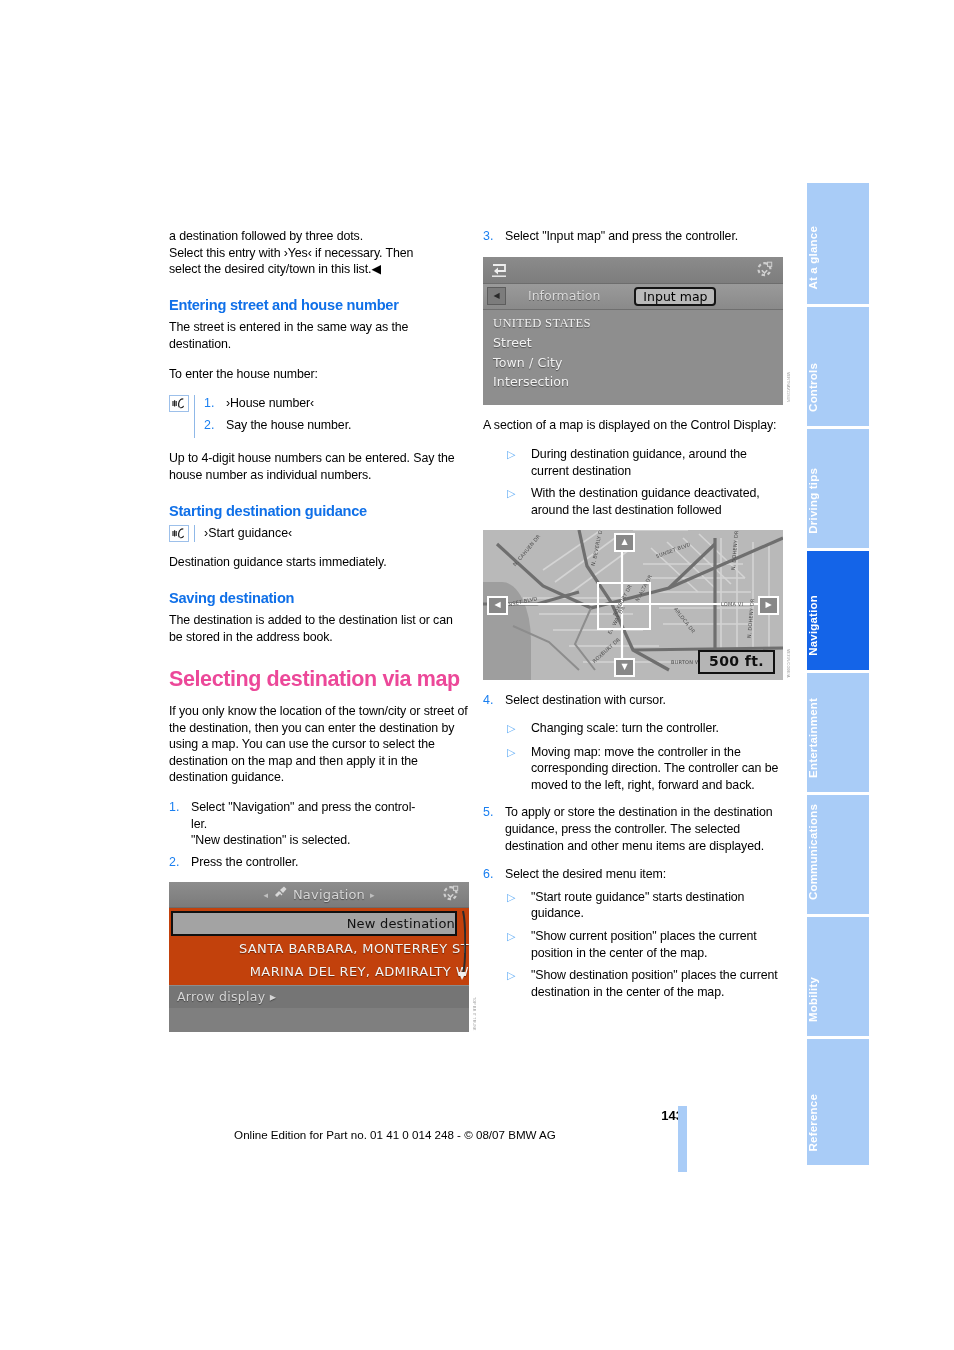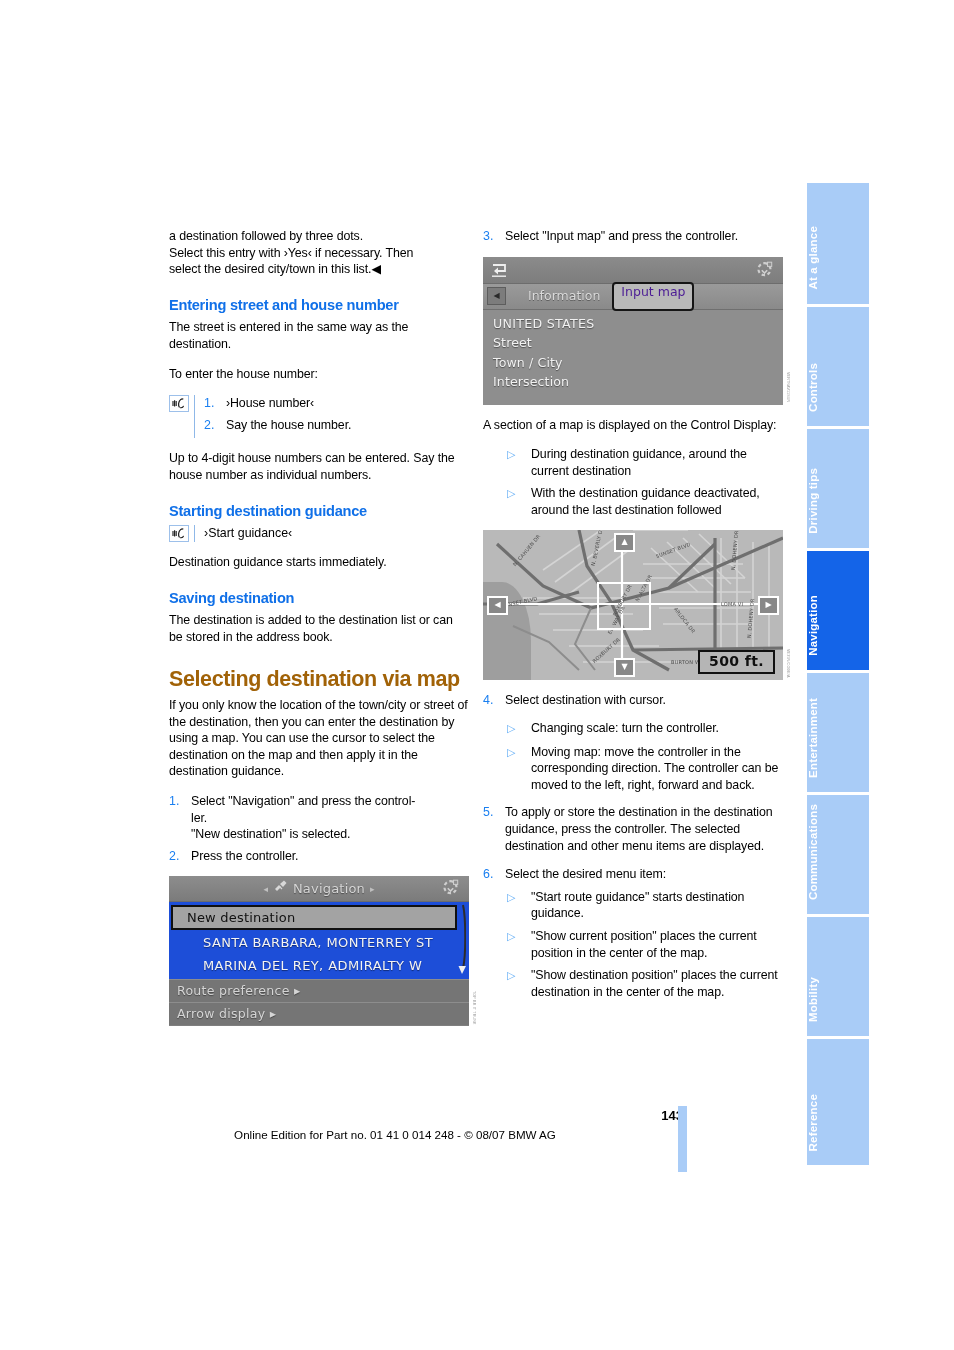--- a/index.html
+++ b/index.html
@@ -43,24 +43,24 @@
   h2.section {
     color: #1070e8;
     font-size: 14.6px;
     font-weight: bold;
     margin: 19px 0 6px 0;
     letter-spacing: -0.25px;
   }
   h2.section:first-child { margin-top: 0; }
 
   h1.chapter {
-    color: #a16207;
+    color: #ec4899;
     font-size: 21.5px;
     font-weight: bold;
-    margin: 25px 0 10px 0;
+    margin: 25px 0 16px 0;
     letter-spacing: -0.4px;
   }
 
   
   .steps { margin: 0 0 12px 0; }
   .step {
     display: flex;
     margin-bottom: 5px;
   }
   .step-num {
@@ -190,40 +190,40 @@
     color: #2a2a2a;
     font-size: 8px;
   }
   .tab-label-inactive {
     color: #d9d9d9;
     font-size: 12.5px;
     margin-left: 22px;
     text-shadow: 0 1px 0 rgba(0,0,0,.35);
   }
   .tab-selected {
-    margin-left: 12px;
+    margin-left: 34px;
     background: #b9b9b9;
     border: 2px solid #151515;
     border-radius: 4px;
-    color: #4c1d95;
+    color: #000000;
     font-size: 12.5px;
-    padding: 1px 7px 10px 7px;
+    padding: 1px 7px 0 7px;
     line-height: 14px;
   }
   .cd-info .list {
     padding: 4px 0 0 10px;
   }
   .cd-info .list .row {
     color: #f2f2f2;
     font-size: 12.6px;
     line-height: 19.5px;
     text-shadow: 0 1px 1px rgba(0,0,0,.45);
     letter-spacing: 0.1px;
   }
-  .cd-info .list .row.caps { letter-spacing: 0.3px; }
+  .cd-info .list .row.caps { letter-spacing: 0.3px; font-family: Liberation Serif, serif; }
 
   
   .cd-map {
     height: 150px;
     background: #b9b9b9;
     position: relative;
   }
   .cd-map .water {
     position: absolute;
     left: 0; bottom: 0;
@@ -289,23 +289,24 @@
   }
   .cd-nav .topbar .title {
     color: #d6d6d6;
     font-size: 13px;
     text-shadow: 0 1px 1px rgba(0,0,0,.4);
     letter-spacing: 0.2px;
   }
   .nav-chev { color: #c0c0c0; font-size: 9px; margin: 0 5px; }
   .nav-icon-sat { margin-right: 5px; }
   .cd-nav .panel {
-    background: #1d4ed8;
+    background: #c2410c;
     padding: 3px 0 2px 0;
     position: relative;
+    text-align: right;
   }
   .cd-nav .item {
     color: #f4f4f4;
     font-size: 13px;
     line-height: 23px;
     padding-left: 34px;
     text-shadow: 0 1px 1px rgba(0,0,0,.45);
     letter-spacing: 0.4px;
     white-space: nowrap;
     overflow: hidden;
@@ -513,21 +514,20 @@
           <div class="item selected">New destination</div>
           <div class="item">SANTA BARBARA, MONTERREY ST</div>
           <div class="item">MARINA DEL REY, ADMIRALTY W</div>
           <div class="scrollbar">
             <svg width="9" height="72" viewBox="0 0 9 72">
               <path d="M6 1 C9 14 9 52 6 64" fill="none" stroke="#2c2c2c" stroke-width="2"></path>
               <path d="M1.5 62 L9 62 L5 70 Z" fill="#f0f0f0"></path>
             </svg>
           </div>
         </div>
-        <div class="footer-item">Route preference ▸</div>
         <div class="footer-item">Arrow display ▸</div>
       </div>
       <div class="fig-caption-side">TOP BR IT TRUNK</div>
     </div>
 
   </div>
 
   <div class="col col-right">
 
     <div class="steps">

